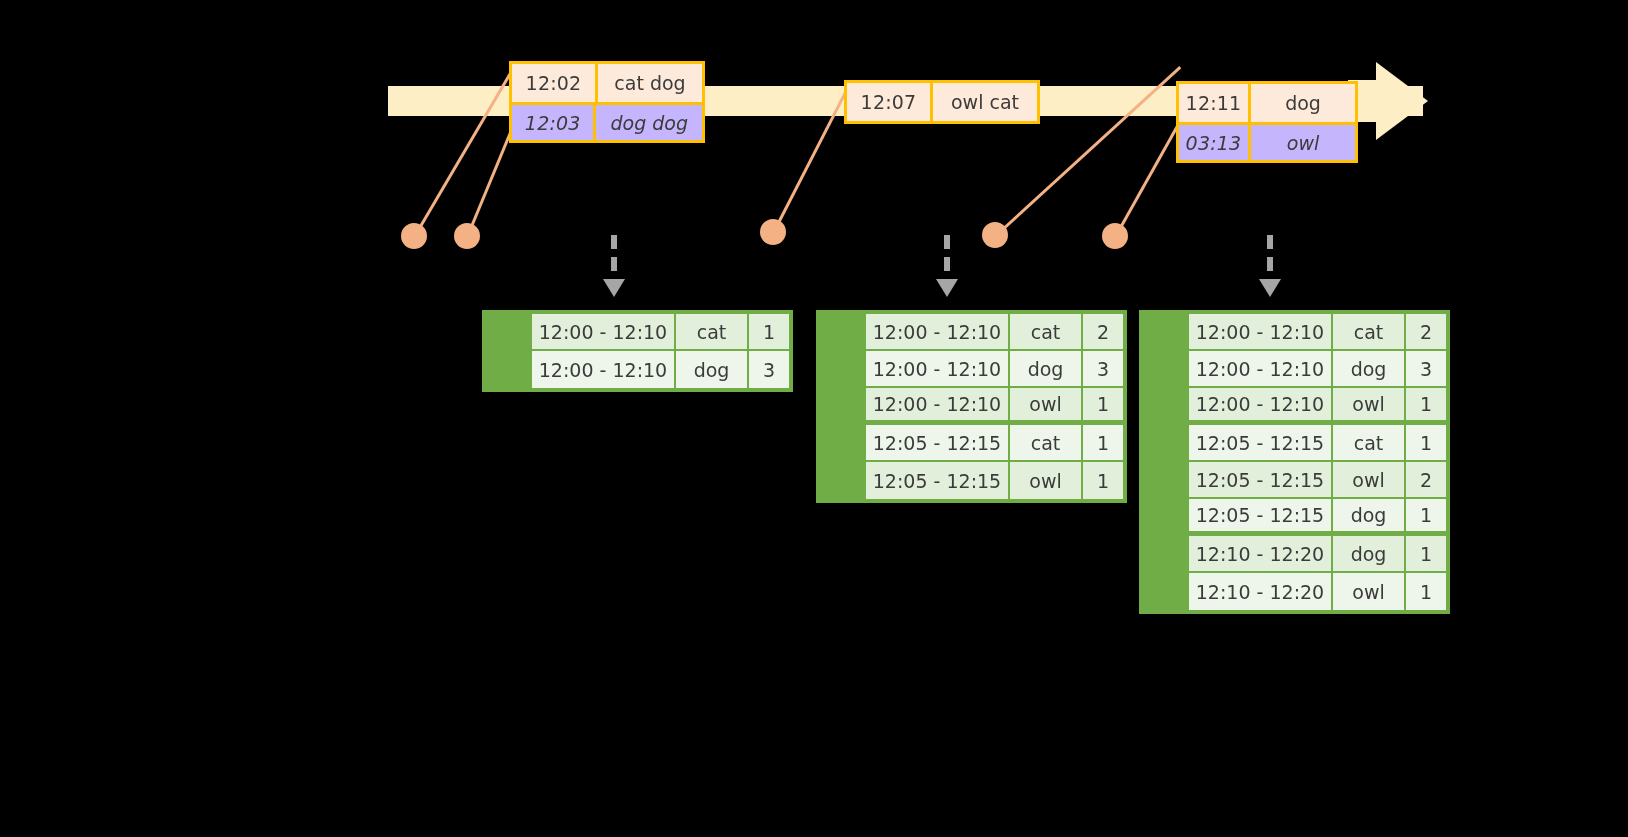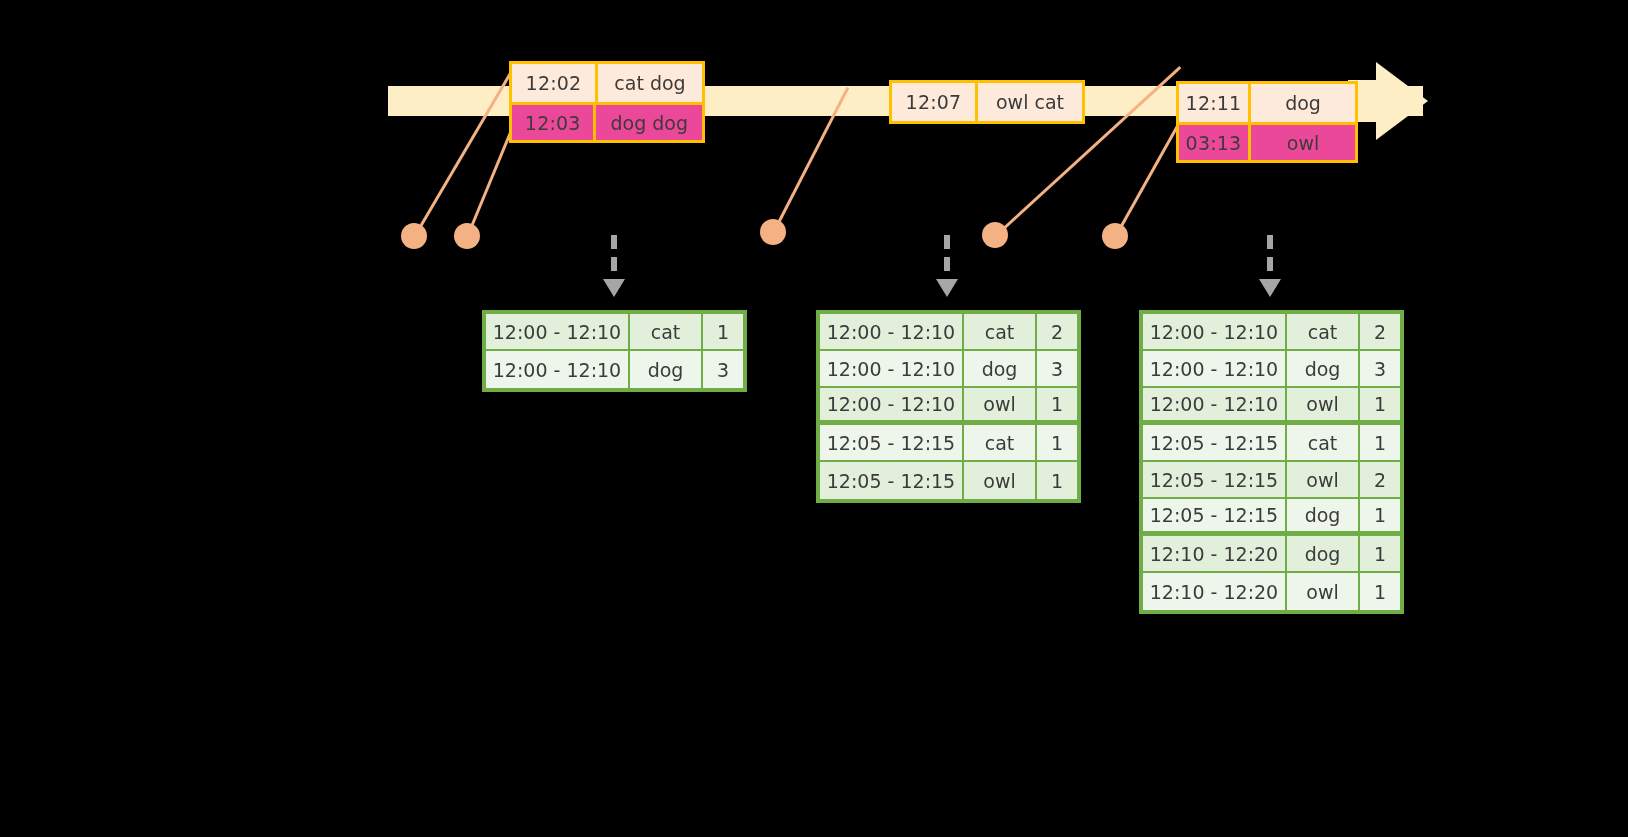--- a/index.html
+++ b/index.html
@@ -42,38 +42,38 @@
     border: 3px solid #ffc000;
     background: #fdeada;
     display: flex;
     flex-direction: column;
   }
   .event-row {
     display: flex;
     height: 38px;
   }
   .event-row + .event-row { border-top: 3px solid #ffc000; }
-  .event-row.alt { background: #ec4899; }
+  .event-row.alt { background: #c4b5fd; font-style: italic; }
   .ev-time {
     width: 86px;
     display: flex; align-items: center; justify-content: center;
     font-size: 19px; color: #3b3b3b;
     border-right: 3px solid #ffc000;
     letter-spacing: .2px;
   }
   .ev-words {
     flex: 1;
     display: flex; align-items: center; justify-content: center;
     font-size: 19px; color: #3b3b3b;
     padding: 0 14px;
     white-space: nowrap;
   }
 
   #evbox-1 { left: 501px; top: 61px; width: 196px; }
-  #evbox-2 { left: 836px; top: 80px; width: 196px; margin-left: 45px; }
+  #evbox-2 { left: 836px; top: 80px; width: 196px; }
   #evbox-3 { left: 1168px; top: 61px; width: 182px; margin-top: 20px; }
   #evbox-3 .ev-time { width: 72px; }
 
   
   .conn-line { position: absolute; background: #f4b183; height: 3px; transform-origin: 0 50%; }
   .conn-dot {
     position: absolute;
     width: 26px; height: 26px;
     border-radius: 50%;
     background: #f4b183;
@@ -111,21 +111,21 @@
   .res-row:last-child { border-bottom: none; }
   .res-row.grp { border-bottom-width: 5px; }
   .res-cell {
     display: flex; align-items: center; justify-content: center;
     font-size: 19px; color: #3b3b3b;
     background: #e2efda;
     border-right: 2px solid #70ad47;
     white-space: nowrap;
   }
   .res-row.light .res-cell { background: #eef5ea; }
-  .res-cell.c-window { width: 144px; }
+  .res-cell.c-window { width: 144px; margin-left: 46px; }
   .res-cell.c-word   { width: 73px; }
   .res-cell.c-count  { width: 40px; border-right: none; }
 
   #table-1 { left: 474px; top: 310px; }
   #table-2 { left: 808px; top: 310px; }
   #table-3 { left: 1131px; top: 310px; }
 </style>
 </head>
 <body>
 

